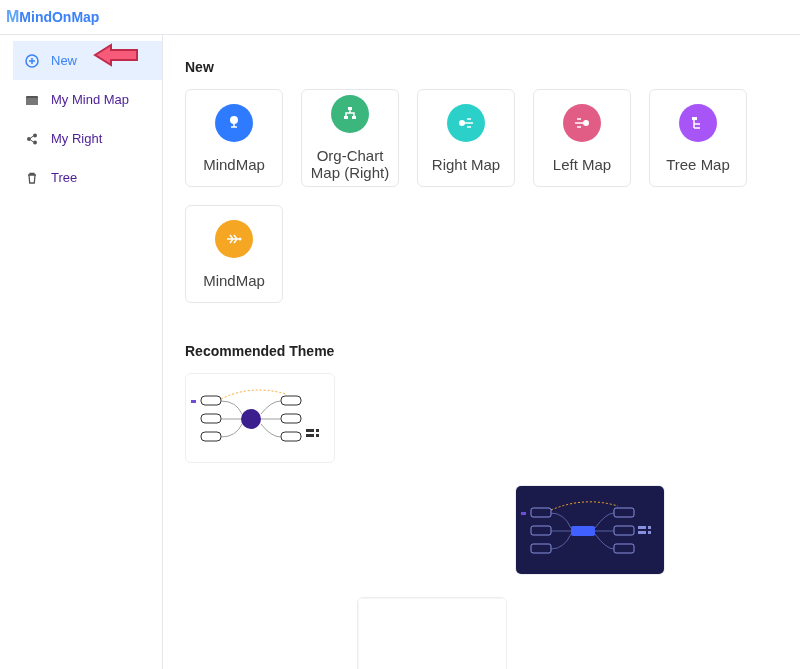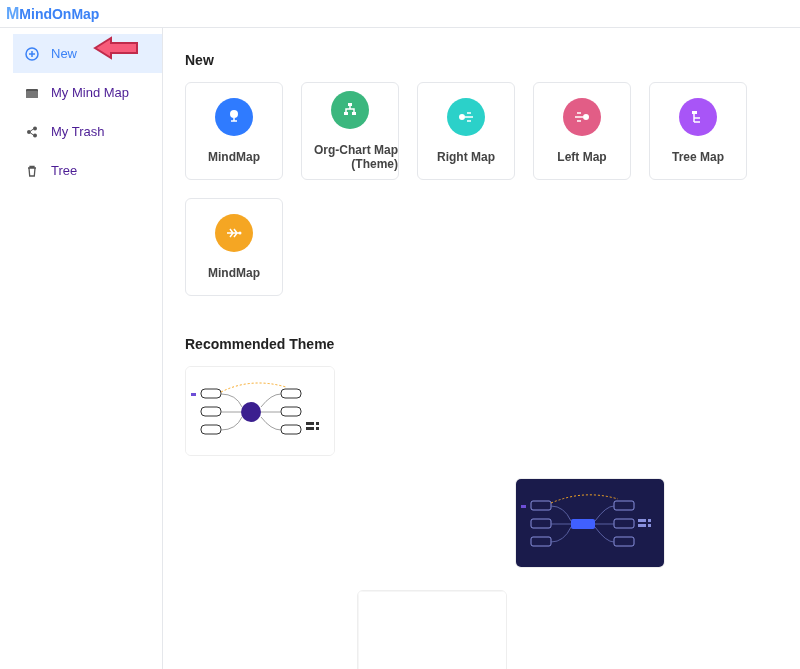--- a/index.html
+++ b/index.html
@@ -4,21 +4,21 @@
   <style>
     * { margin: 0; padding: 0; box-sizing: border-box; }
     body {
       font-family: -apple-system, BlinkMacSystemFont, "Segoe UI", Arial, sans-serif;
       font-size: 13px;
       color: #333;
       background: #fff;
       width: 800px;
     }
     .header {
-      height: 28px;
+      height: 35px;
       border-bottom: 1px solid #e5e7eb;
       display: flex;
       align-items: center;
       padding-left: 6px;
     }
     .logo {
       font-weight: 700;
       font-size: 14px;
       color: #3b82f6;
     }
@@ -92,24 +92,23 @@
     }
     .template-circle {
       width: 38px;
       height: 38px;
       border-radius: 50%;
       display: flex;
       align-items: center;
       justify-content: center;
     }
     .template-label {
-      font-size: 12px;
+      font-size: 15px;
       color: #444;
-      text-align: right;
-      font-weight: bold;
+      text-align: center;
     }
     .themes {
       display: flex;
       flex-wrap: wrap;
       gap: 22px;
     }
     .theme-card {
       width: 150px;
       height: 90px;
       border: 1px solid #eee;
@@ -155,21 +154,21 @@
     </div>
     <div class="sidebar-item">
       <span class="sidebar-icon">
         <svg width="14" height="14" viewBox="0 0 14 14">
             <circle cx="4" cy="7" r="2" fill="#555"></circle>
             <circle cx="10" cy="3.5" r="2" fill="#555"></circle>
             <circle cx="10" cy="10.5" r="2" fill="#555"></circle>
             <path d="M5.5 6 L8.5 4 M5.5 8 L8.5 10" stroke="#555" stroke-width="1"></path>
           </svg>
       </span>
-      <span>My Trash</span>
+      <span>My Right</span>
     </div>
     <div class="sidebar-item">
       <span class="sidebar-icon">
         <svg width="14" height="14" viewBox="0 0 14 14">
             <path d="M3 4h8M5 4V2.5h4V4M4 4l.7 8h4.6l.7-8" fill="none" stroke="#555" stroke-width="1.3"></path>
           </svg>
       </span>
       <span>Tree</span>
     </div>
   </div>
@@ -191,21 +190,21 @@
 
       <div class="template">
         <div class="template-circle" style="background:#3bb77e">
           <svg width="20" height="20" viewBox="0 0 20 20">
               <rect x="8" y="3" width="4" height="3" fill="#fff"></rect>
               <path d="M10 6v3M6 12v-3h8v3" stroke="#fff" stroke-width="1.5" fill="none"></path>
               <rect x="4" y="12" width="4" height="3" fill="#fff"></rect>
               <rect x="12" y="12" width="4" height="3" fill="#fff"></rect>
             </svg>
         </div>
-        <div class="template-label">Org-Chart Map (Theme)</div>
+        <div class="template-label">Org-Chart Map (Right)</div>
       </div>
 
 
       <div class="template">
         <div class="template-circle" style="background:#2bd1c9">
           <svg width="20" height="20" viewBox="0 0 20 20">
               <circle cx="6" cy="10" r="3" fill="#fff"></circle>
               <path d="M9 10h8M11 6h4M11 14h4" stroke="#fff" stroke-width="1.5"></path>
             </svg>
         </div>

